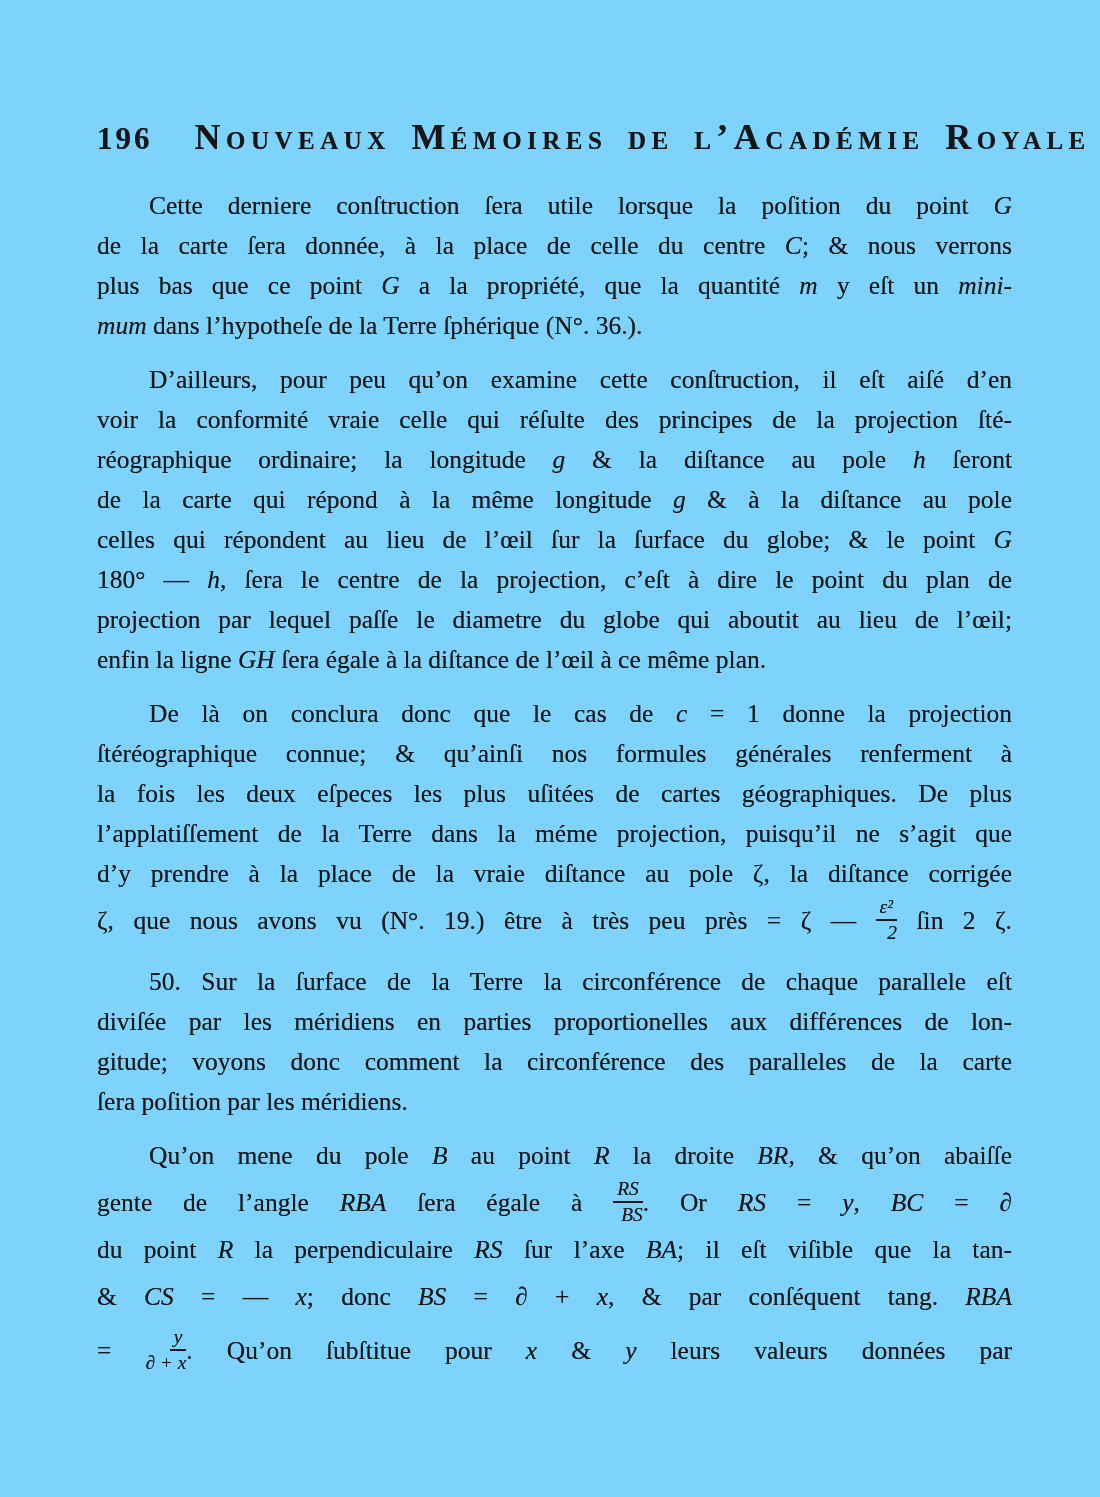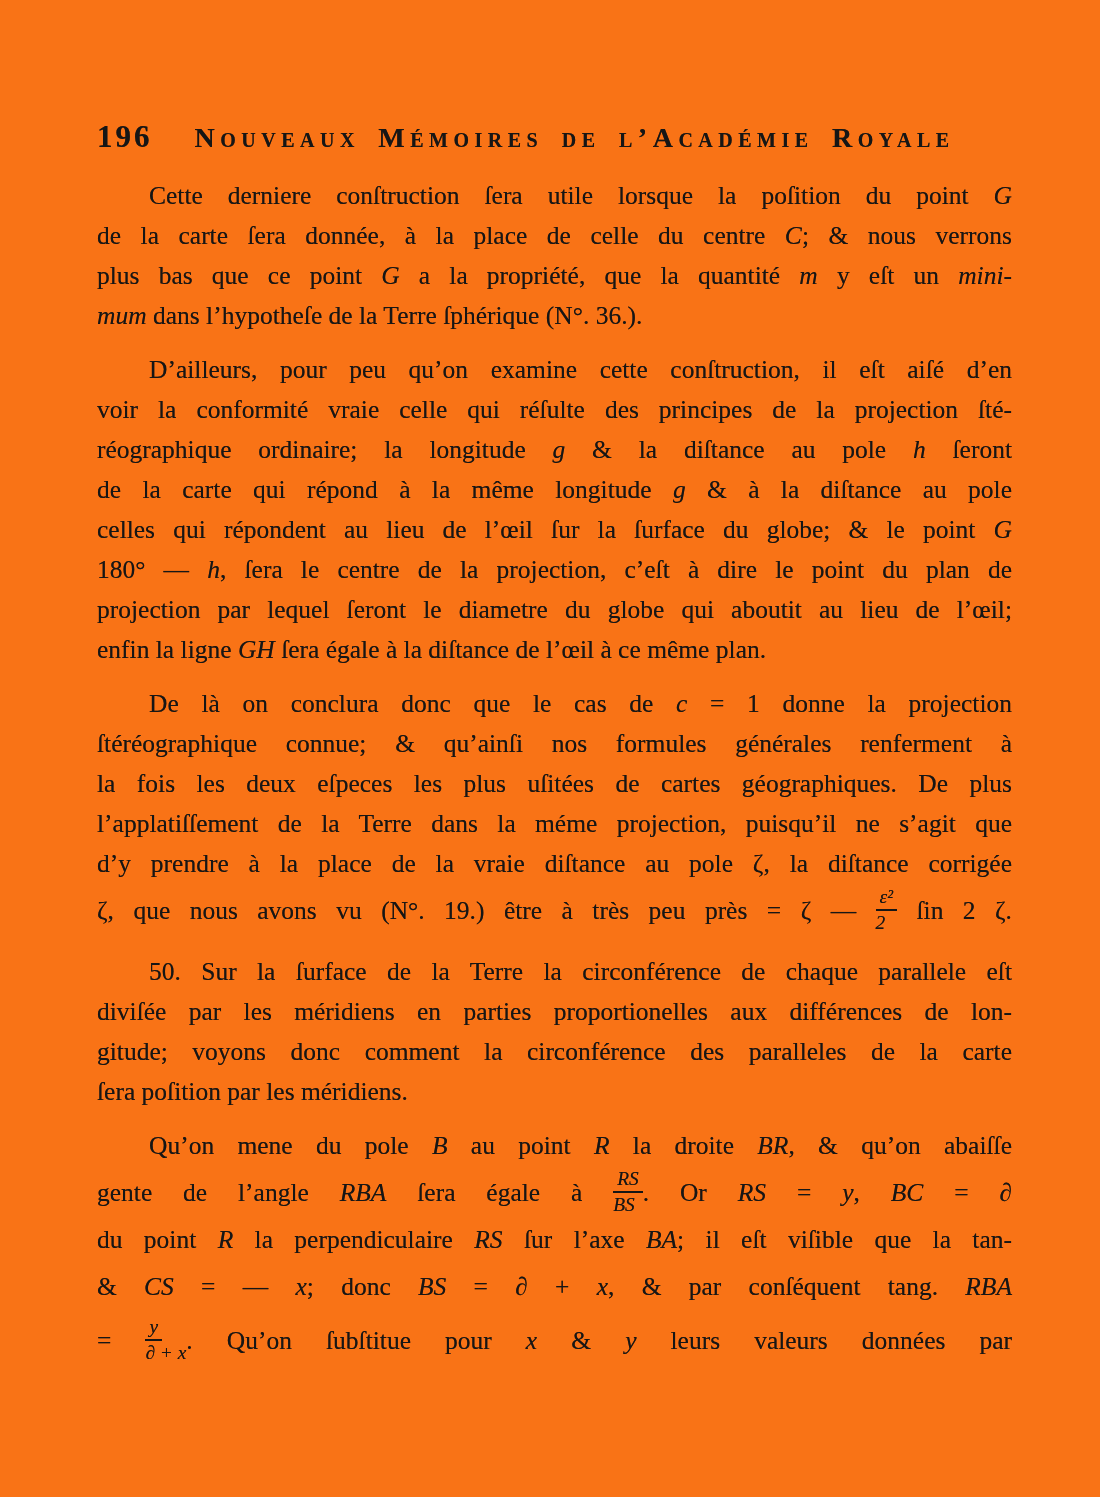--- a/index.html
+++ b/index.html
@@ -1,53 +1,53 @@
 <!DOCTYPE html>
 <html><head>
 <meta charset="utf-8">
 <style>
   html,body{margin:0;padding:0;background:#ffffff;}
   .page{
     position:relative;
     width:1100px;height:1497px;
     box-sizing:border-box;
     padding:118px 88px 40px 97px;
-    background:#f97316;
+    background:#7dd3fc;
     color:#161616;
     font-family:"Liberation Serif","DejaVu Serif",serif;
     overflow:hidden;
     text-shadow:0 0 0.5px rgba(10,10,10,0.55);
   }
   .running-header{
     display:flex;align-items:baseline;white-space:nowrap;line-height:38px;
   }
   .pagenum{font-size:31px;letter-spacing:3px;margin-right:42px;font-weight:600;}
   .header-title{
     font-variant:small-caps;
-    font-size:28px;
+    font-size:36px;
     letter-spacing:5.5px;
     font-weight:600;
     word-spacing:6px;
     text-align:center;
   }
-  .body-text{margin-top:19px;font-size:25.5px;}
+  .body-text{margin-top:28px;font-size:25.5px;}
   .para{margin:0;}
   .para + .para{margin-top:14px;}
   .line{
     line-height:40px;
     text-align:justify;
     text-align-last:justify;
     text-justify:inter-word;
   }
   .line.nofill{text-align-last:auto;}
   .line.first{text-indent:52px;}
   .line.tall{line-height:54px;}
   i{font-style:italic;}
   .frac{
-    display:inline-flex;flex-direction:column;align-items:flex-start;
+    display:inline-flex;flex-direction:column;align-items:flex-end;
     vertical-align:middle;line-height:1.05;font-size:0.76em;
     font-style:italic;transform:translateY(-3px);
     text-indent:0;
   }
   .frac .num{border-bottom:2px solid #161616;padding:0 4px 2px;}
   .frac .den{padding-top:2px;}
 </style>
 </head>
 <body>
 
@@ -63,21 +63,21 @@
         <div class="line">plus bas que ce point <i>G</i> a la propriété, que la quantité <i>m</i> y eſt un <i>mini-</i></div>
         <div class="line nofill"><i>mum</i> dans l’hypotheſe de la Terre ſphérique (N°. 36.).</div>
       </div>
       <div class="para">
         <div class="line first">D’ailleurs, pour peu qu’on examine cette conſtruction, il eſt aiſé d’en</div>
         <div class="line">voir la conformité vraie celle qui réſulte des principes de la projection ſté-</div>
         <div class="line">réographique ordinaire; la longitude <i>g</i> &amp; la diſtance au pole <i>h</i> ſeront</div>
         <div class="line">de la carte qui répond à la même longitude <i>g</i> &amp; à la diſtance au pole</div>
         <div class="line">celles qui répondent au lieu de l’œil ſur la ſurface du globe; &amp; le point <i>G</i></div>
         <div class="line">180° — <i>h</i>, ſera le centre de la projection, c’eſt à dire le point du plan de</div>
-        <div class="line">projection par lequel ſeront le diametre du globe qui aboutit au lieu de l’œil;</div>
+        <div class="line">projection par lequel paſſe le diametre du globe qui aboutit au lieu de l’œil;</div>
         <div class="line nofill">enfin la ligne <i>GH</i> ſera égale à la diſtance de l’œil à ce même plan.</div>
       </div>
       <div class="para">
         <div class="line first">De là on conclura donc que le cas de <i>c</i> = 1 donne la projection</div>
         <div class="line">ſtéréographique connue; &amp; qu’ainſi nos formules générales renferment à</div>
         <div class="line">la fois les deux eſpeces les plus uſitées de cartes géographiques. De plus</div>
         <div class="line">l’applatiſſement de la Terre dans la méme projection, puisqu’il ne s’agit que</div>
         <div class="line">d’y prendre à la place de la vraie diſtance au pole ζ, la diſtance corrigée</div>
         <div class="line tall">ζ, que nous avons vu (N°. 19.) être à très peu près = ζ — <span class="frac">
             <span class="num">ε²</span>

